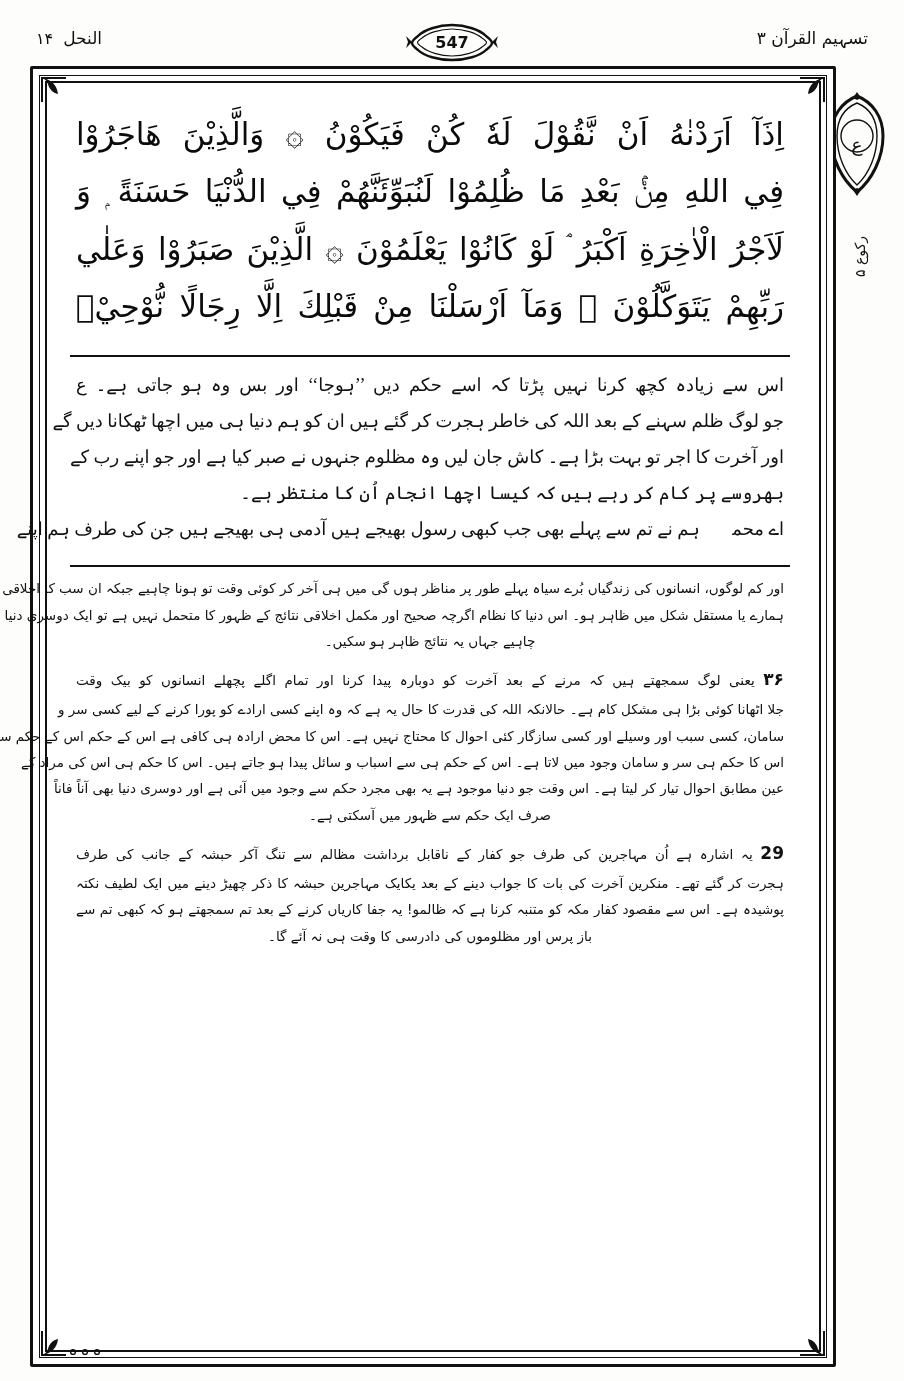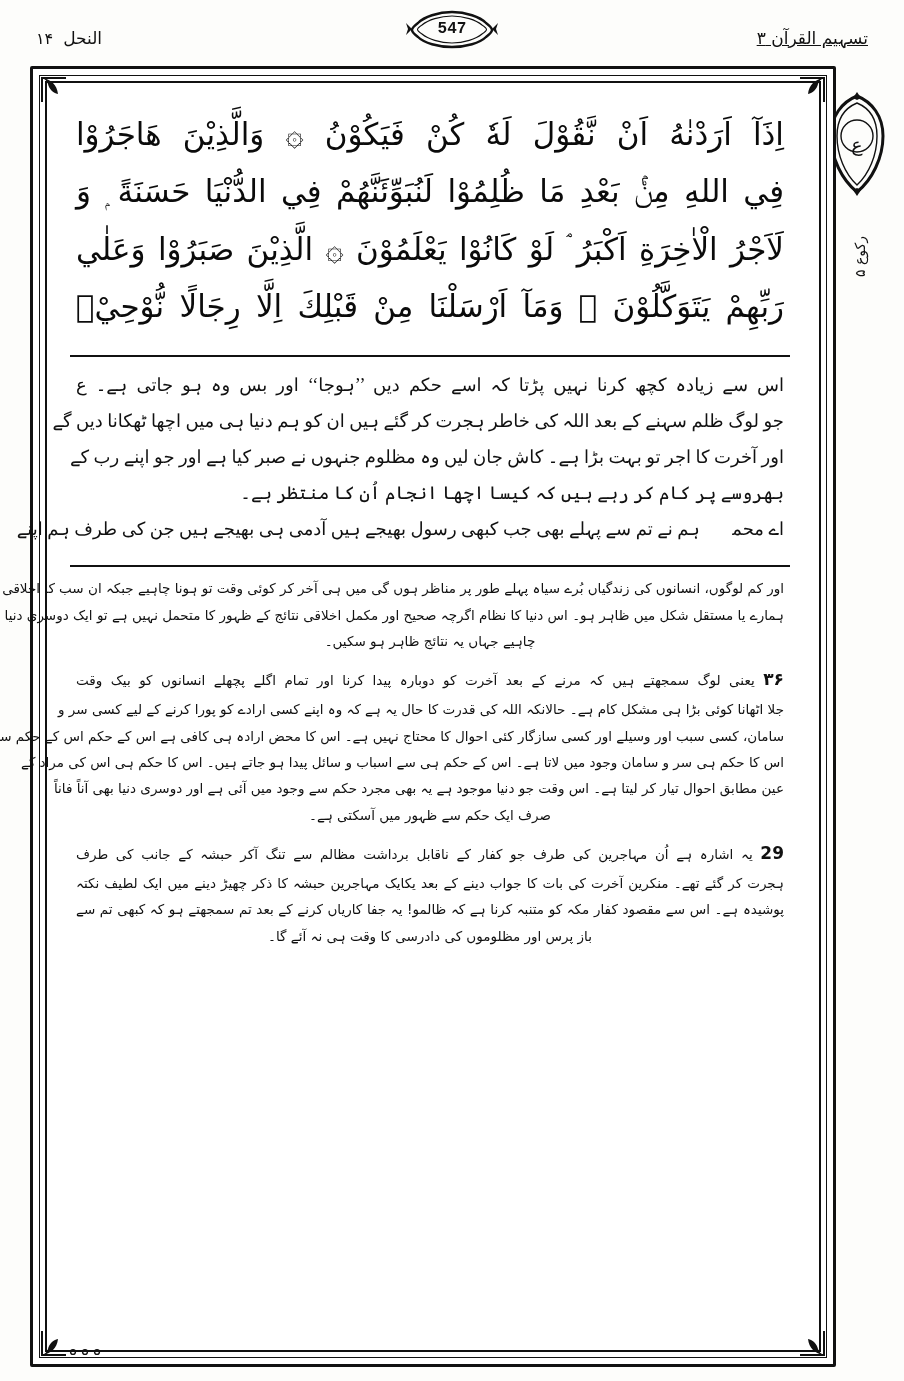--- a/index.html
+++ b/index.html
@@ -39,43 +39,41 @@
     font-family: "DejaVu Sans", sans-serif;
     font-size: 17px;
     letter-spacing: 0.5px;
     color: #111;
     white-space: nowrap;
   }
   .hdr-right {
     display: flex;
     align-items: flex-start;
     gap: 10px;
-    text-decoration: underline;
   }
   .hdr-left {
     display: flex;
     align-items: baseline;
     gap: 10px;
   }
   .hdr-small {
     font-size: 16px;
   }
 
   
   .page-medallion {
     position: absolute;
     left: 50%;
-    top: 7px;
+    top: 20px;
     transform: translateX(-50%);
     width: 92px;
     height: 44px;
     display: flex;
     align-items: center;
     justify-content: center;
-    font-family: Liberation Mono, monospace;
   }
   .page-medallion .orn {
     position: absolute;
     width: 92px;
     height: 40px;
   }
   .page-medallion .num {
     position: relative;
     font-size: 16px;
     font-weight: bold;

